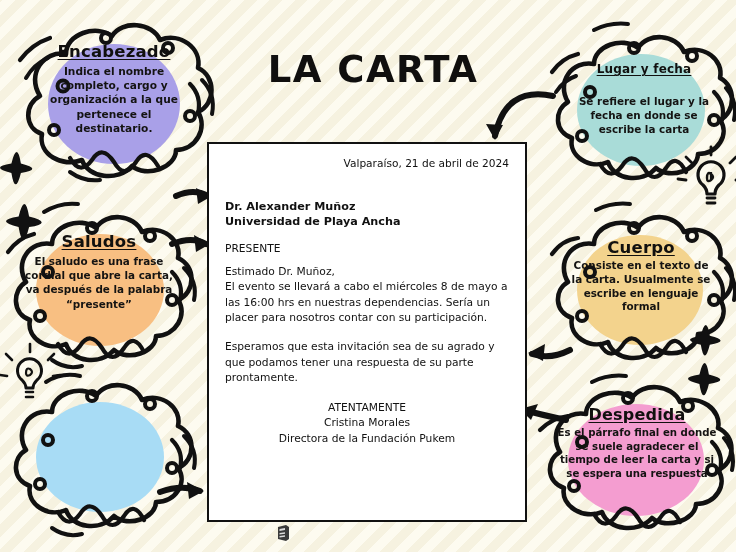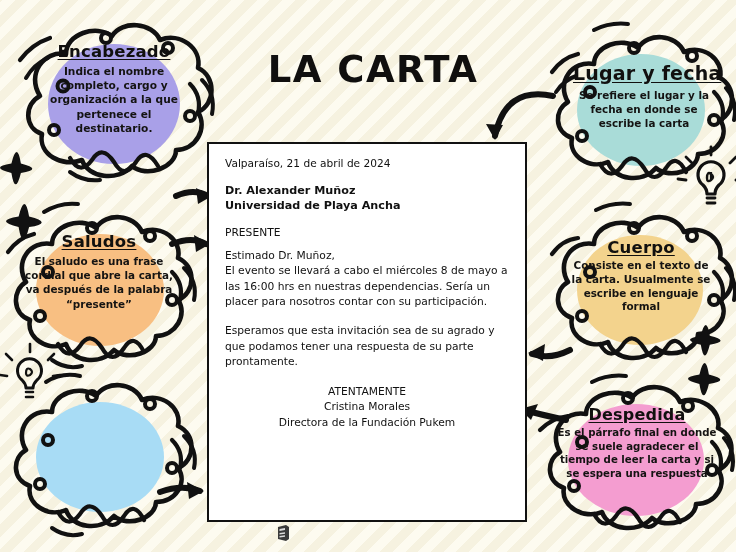--- a/index.html
+++ b/index.html
@@ -37,21 +37,21 @@
 
   #b-saludos{ left:24px;  top:232px; width:150px; }
   #b-saludos .btitle{ font-size:16.5px; margin-bottom:3px; }
   #b-saludos .bbody{ font-size:10.4px; line-height:14.2px; }
 
   #b-firma{ left:22px;  top:400px; width:152px; }
   #b-firma .btitle{ font-size:16.5px; margin-bottom:2px; }
   #b-firma .bbody{ font-size:10.2px; line-height:13.6px; }
 
   #b-lugar{ left:573px; top:62px;  width:142px; }
-  #b-lugar .btitle{ font-size:19px; margin-bottom:5px; }
+  #b-lugar .btitle{ font-size:12px; margin-bottom:19px; }
   #b-lugar .bbody{ font-size:10.4px; line-height:13.8px; }
 
   #b-cuerpo{ left:570px; top:238px; width:142px; }
   #b-cuerpo .btitle{ font-size:16.5px; margin-bottom:2px; }
   #b-cuerpo .bbody{ font-size:10.4px; line-height:13.8px; }
 
   #b-despedida{ left:554px; top:405px; width:166px; }
   #b-despedida .btitle{ font-size:16px; margin-bottom:2px; }
   #b-despedida .bbody{ font-size:10.2px; line-height:13.6px; }
 
@@ -71,21 +71,21 @@
     position:absolute; left:207px; top:142px;
     width:320px; height:380px;
     background:#ffffff;
     border:2.5px solid #111111;
     padding:12px 16px 10px 16px;
     font-family:"DejaVu Sans", sans-serif;
     font-size:10.7px;
     line-height:15.4px;
     color:#111111;
   }
-  #letter .l-date{ margin-bottom:12px; font-size:10.6px; }
+  #letter .l-date{ text-align:right; margin-bottom:28px; font-size:10.6px; }
   #letter .l-to{ font-weight:bold; font-size:11.2px; line-height:15px; margin-bottom:12px; }
   #letter .l-present{ margin-bottom:7px; }
   #letter .l-para{ margin-bottom:14px; }
   #letter .l-close{ text-align:center; margin-top:12px; line-height:15.6px; }
 
   
   #footer{
     position:absolute; left:275px; top:524px;
     display:flex; align-items:center; gap:7px;
   }

